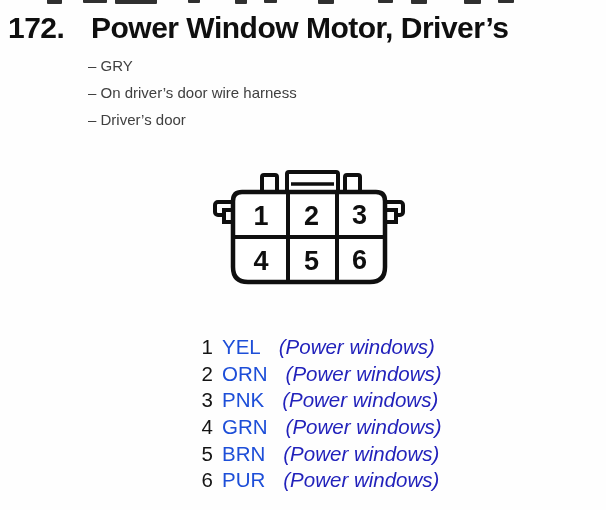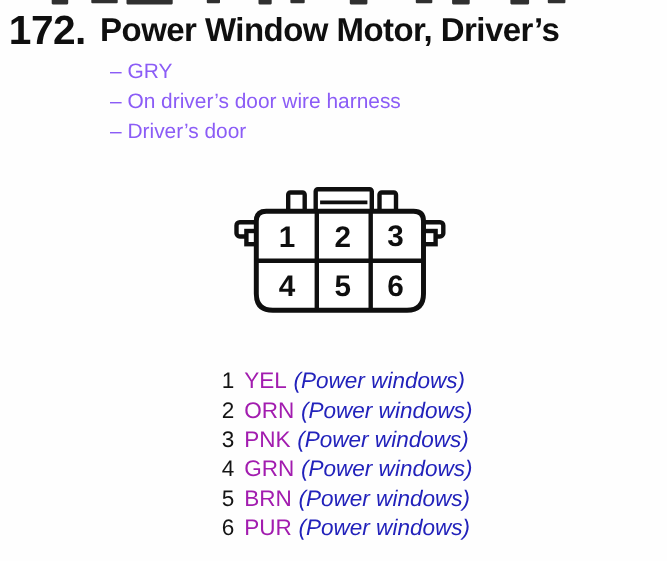--- a/index.html
+++ b/index.html
@@ -11,41 +11,41 @@
     overflow: hidden;
     color: #0f0f0f;
   }
   .page { position: absolute; inset: 0; }
 
   
   .artifact { position: absolute; top: 0; height: 4px; background: #1a1a1a; opacity: .9; border-radius: 0 0 1px 1px; }
 
   .title-num {
     position: absolute; left: 8px; top: 8px;
-    font-size: 37px; font-weight: bold; line-height: 40px;
+    font-size: 30px; font-weight: bold; line-height: 40px;
     white-space: nowrap; letter-spacing: -0.5px;
   }
   .title-text {
     position: absolute; left: 91px; top: 8px; margin: 0;
     font-size: 30px; font-weight: bold; line-height: 40px;
     white-space: nowrap; letter-spacing: -0.5px; text-align: center;
   }
 
   .details {
-    position: absolute; left: 100px; top: 52px;
-    font-size: 19px; line-height: 27px; color: #8b5cf6;
+    position: absolute; left: 88px; top: 52px;
+    font-size: 15px; line-height: 27px; color: #404040;
   }
   .detail-line { white-space: nowrap; }
 
   .connector-svg { position: absolute; left: 200px; top: 160px; }
 
   .pin-list { position: absolute; left: 199px; top: 334px; font-size: 20.5px; }
   .pin-row { display: flex; align-items: baseline; height: 26.7px; line-height: 26.7px; white-space: nowrap; }
   .pin-num { width: 14px; text-align: right; margin-right: 9px; color: #141414; }
-  .pin-color { margin-right: 6px; color: #a21caf; }
+  .pin-color { margin-right: 18px; color: #1d4ed8; }
   .pin-circuit { color: var(--link-blue, #2222bb); font-style: italic; }
 </style>
 </head>
 <body style="--link-blue: #2222bb; background: rgb(254, 254, 254);">
 
 <div class="page">
 
   <div class="artifact" style="left:47px;  width:15px; height:4px;"></div>
   <div class="artifact" style="left:83px;  width:24px; height:3px;"></div>
   <div class="artifact" style="left:115px; width:42px; height:4px;"></div>

